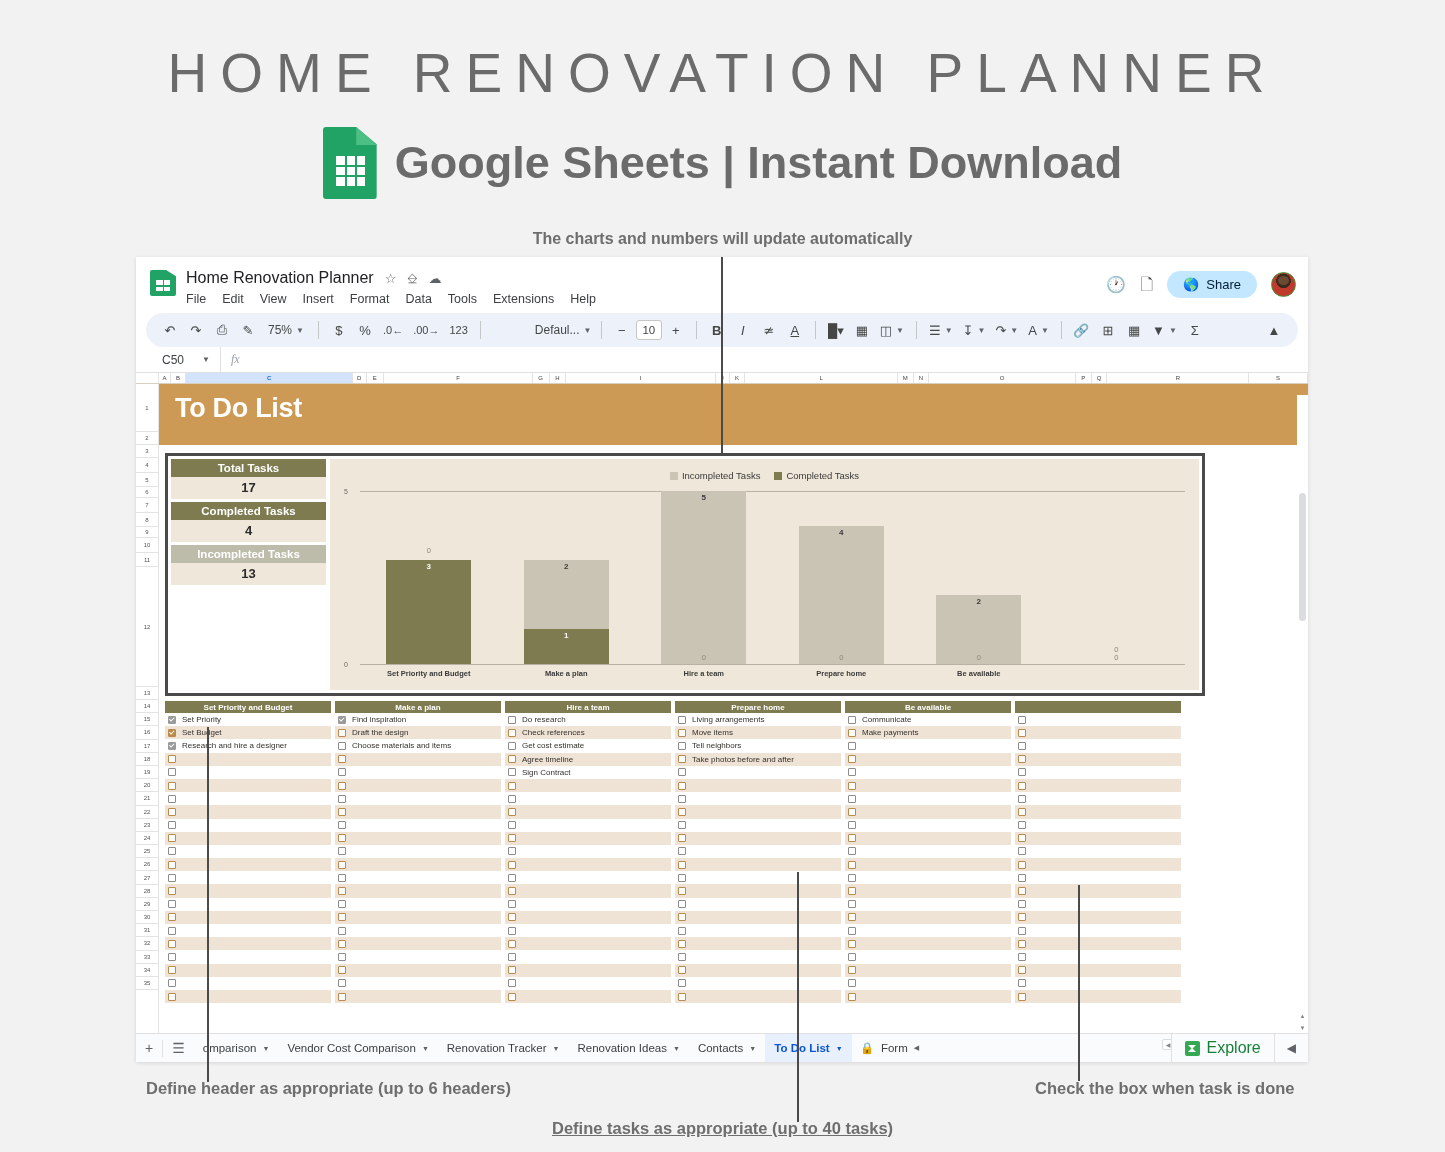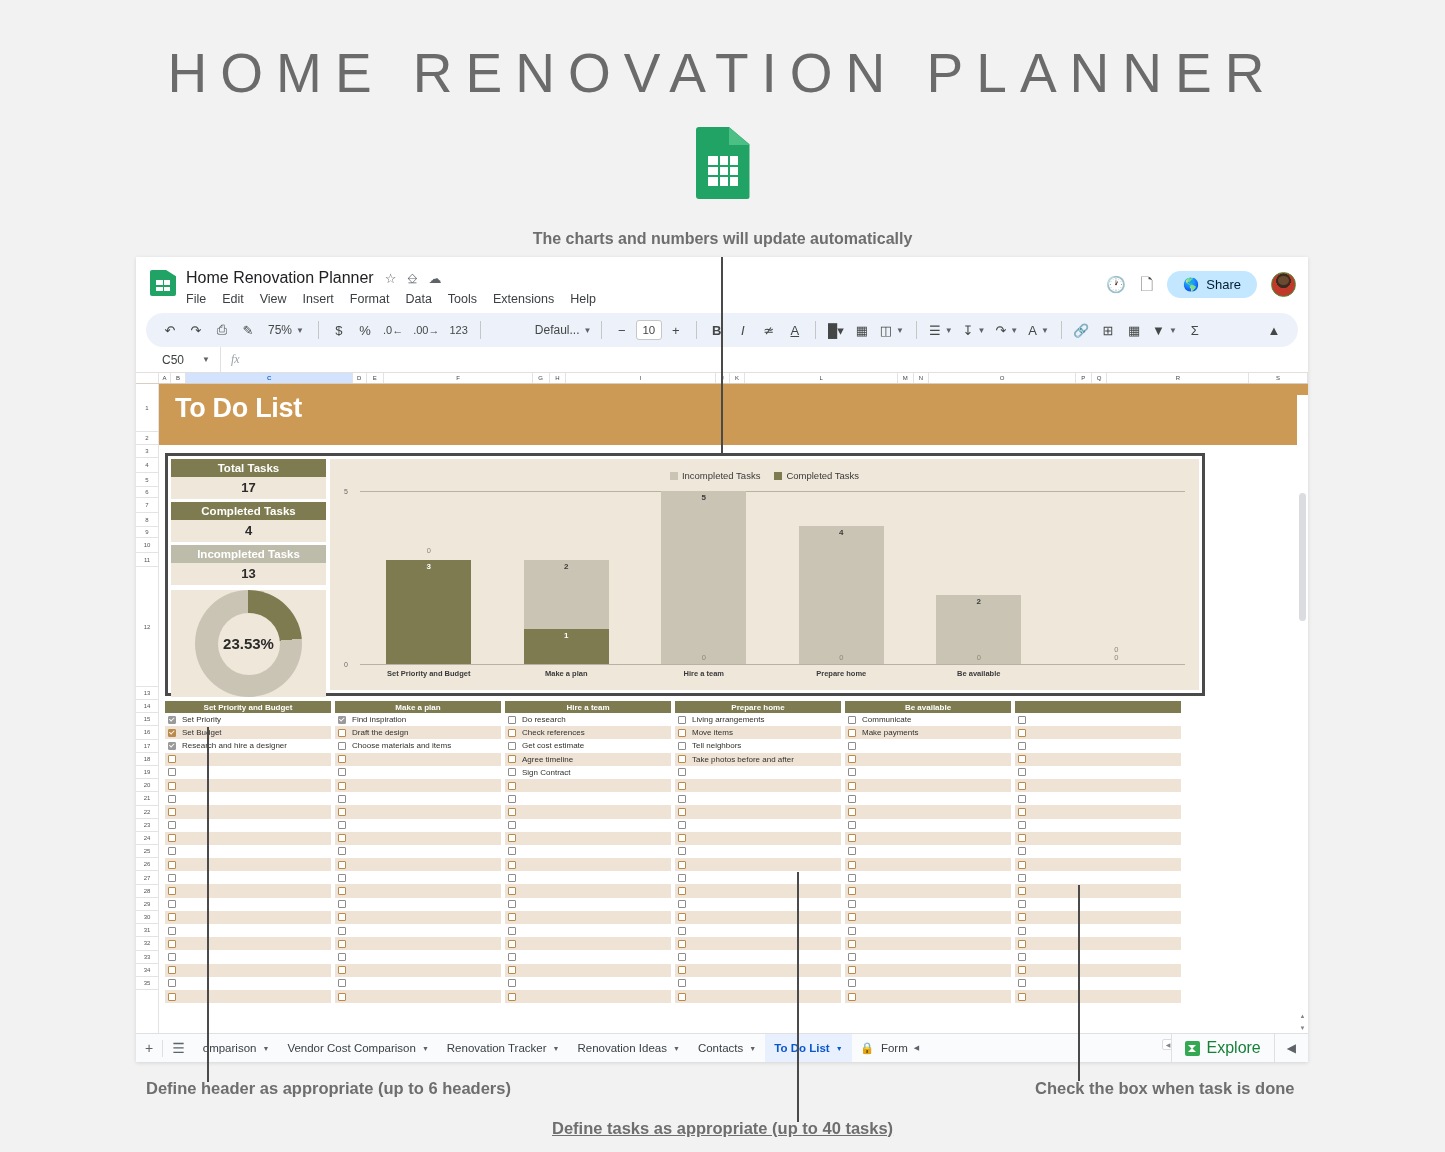--- a/index.html
+++ b/index.html
@@ -284,20 +284,21 @@
   <span class="gs-logo">
     <span class="page"></span>
       <span class="fold"></span>
     <span class="grid">
         <i class="h1"></i>
         <i class="h2"></i>
         <i class="v1"></i>
         <i class="v2"></i>
       </span>
   </span>
+  <span class="promo-sub-text">Google Sheets | Instant Download</span>
 </div>
 
 <div class="promo-note">The charts and numbers will update automatically</div>
 
 <div class="sheet-window">
 
   <div class="gs-titlebar">
     <span class="gs-doc-icon">
       <span class="page"></span>
         <span class="grid">
@@ -475,25 +476,20 @@
               <div class="kpi-head">Total Tasks</div>
               <div class="kpi-val">17</div>
             </div>
             <div class="kpi-card">
               <div class="kpi-head">Completed Tasks</div>
               <div class="kpi-val">4</div>
             </div>
             <div class="kpi-card">
               <div class="kpi-head light">Incompleted Tasks</div>
               <div class="kpi-val">13</div>
-            </div>
-            <div class="donut-card">
-              <div class="donut" id="donut" style="background: conic-gradient(rgb(125, 123, 79) 0deg, rgb(125, 123, 79) 84.708deg, rgb(201, 196, 180) 84.708deg, rgb(201, 196, 180) 360deg);">
-                <span>23.53%</span>
-              </div>
             </div>
           </div>
 
           <div class="chartbox">
             <div class="legend">
               <span>
                 <i style="background:#c9c4b4"></i><span>Incompleted Tasks</span>
               </span>
               <span>
                 <i style="background:#7d7b4f"></i><span>Completed Tasks</span>

